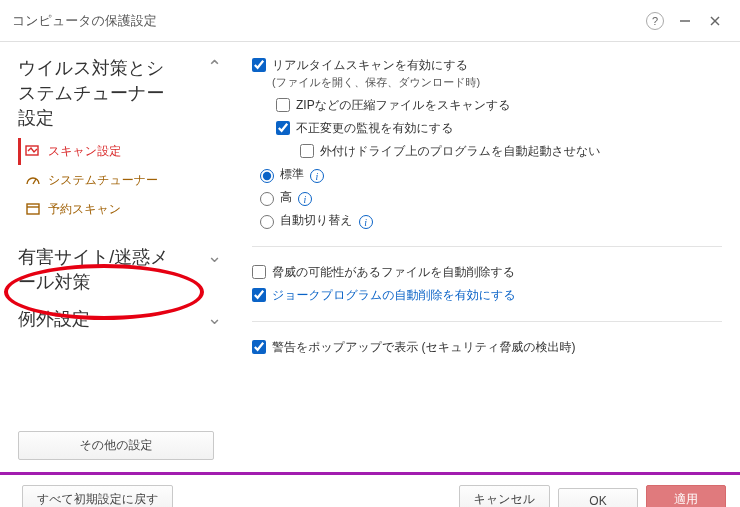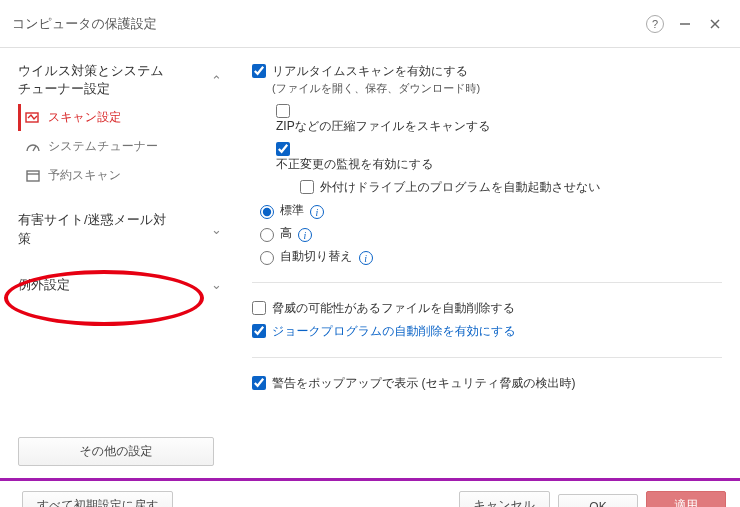--- a/index.html
+++ b/index.html
@@ -1,44 +1,44 @@
 <!DOCTYPE html>
 <html><head>
 <meta charset="utf-8">
 <style>
 * { box-sizing: border-box; margin: 0; padding: 0; }
 body { font-family: "Meiryo", "Yu Gothic", sans-serif; font-size: 12px; color: #333; background: #fff; width: 740px; height: 507px; overflow: hidden; }
 
-.titlebar { height: 48px; display: flex; align-items: center; padding: 0 12px; border-bottom: 1px solid #e0e0e0; }
+.titlebar { height: 42px; display: flex; align-items: center; padding: 0 12px; border-bottom: 1px solid #e0e0e0; }
 .titlebar .title { flex: 1; color: #555; font-size: 13px; }
 .titlebar .ctrl { width: 26px; height: 26px; display: flex; align-items: center; justify-content: center; color: #666; cursor: pointer; margin-left: 4px; }
 .titlebar .ctrl svg { stroke: #666; fill: none; }
 .titlebar .help { border: 1px solid #aaa; border-radius: 50%; width: 18px; height: 18px; display:flex;align-items:center;justify-content:center; font-size:11px;}
 
 .body { display: flex; height: 430px; }
 
 .sidebar { width: 230px; padding: 10px 8px 10px 18px; border-right: 0; position: relative; }
-.group-header { color: #333; font-size: 13px; display: flex; align-items: center; cursor: pointer; padding: 4px 0; gap: 30px; }
+.group-header { color: #333; font-size: 18px; display: flex; align-items: flex-start; cursor: pointer; padding: 4px 0; gap: 30px; }
 .group-header .txt { flex: 1; line-height: 1.4; }
 .group-header .chev { color: #888; margin-left: 6px; }
-.nav-item { display: flex; align-items: center; padding: 5px 2px 5px 6px; color: #737373; cursor: pointer; font-size: 12px; margin: 2px 0; }
+.nav-item { display: flex; align-items: center; padding: 5px 2px 5px 6px; color: #a16207; cursor: pointer; font-size: 12px; margin: 2px 0; }
 .nav-item.active { color: #d9292a; border-left: 3px solid #d9292a; padding-left: 3px; }
 .nav-item .ic { width: 18px; height: 16px; margin-right: 6px; display:flex;align-items:center;justify-content:center; }
 .nav-item .ic svg { stroke: currentColor; fill: none; stroke-width:1.4; }
 
 .annot-circle { position: absolute; border: 4px solid #e60012; border-radius: 50%; width: 200px; height: 56px; left: 4px; top: 222px; pointer-events: none; }
 
 .side-other { position:absolute; bottom:12px; left:18px; right:16px; }
 .btn { background: linear-gradient(#fdfdfd,#f2f2f2); border:1px solid #c9c9c9; border-radius:2px; padding:5px 14px; font-size:12px; cursor:pointer; color:#444; }
 .btn.primary { background:#e07a7d; border-color:#d76a6d; color:#fff; }
 
 .content { flex: 1; padding: 12px 18px 10px 22px; overflow-y: auto; }
 .chk-row { display: flex; align-items: flex-start; padding: 3px 0; font-size: 12px; color: #333; }
 .chk-row input[type=checkbox] { width:14px; height:14px; margin-right:6px; margin-top:1px; accent-color:#0a63c7; }
-.chk-row.indent1 { padding-left: 24px; flex-direction: column; }
+.chk-row.indent1 { padding-left: 24px; }
 .chk-row.indent2 { padding-left: 48px; }
 .sublabel { font-size: 11px; color:#555; margin-left: 20px; margin-top:-2px; margin-bottom:4px; }
 .chk-row .link { color:#0a63c7; }
 
 .section-head { margin-top: 22px; font-size: 13px; color:#333; line-height:1.5; }
 .radio-row { display:flex; align-items:flex-end; padding:3px 0 3px 8px; }
 .radio-row input[type=radio] { width:14px;height:14px; margin-right:6px; accent-color:#0a63c7;}
 .info-ic { display:inline-flex; width:14px;height:14px; border:1px solid #0a63c7; border-radius:50%; color:#0a63c7; font-size:10px; align-items:center; justify-content:center; margin-left:6px; cursor:pointer; font-style:italic; font-family:serif;}
 
 .hr { border-top:1px solid #e3e3e3; margin:14px 0; }
@@ -103,21 +103,21 @@
           </svg>
         </span>
       <span>予約スキャン</span>
     </div>
 
     <div class="group-header" style="margin-top:18px;">
       <span class="txt">有害サイト/迷惑メール対策</span>
       <span class="chev">⌄</span>
     </div>
 
-    <div class="group-header" style="margin-top:20px;">
+    <div class="group-header" style="margin-top:4px;">
       <span class="txt">例外設定</span>
       <span class="chev">⌄</span>
     </div>
 
     <div class="annot-circle"></div>
 
     <div class="side-other">
       <button class="btn" style="width:100%;">その他の設定</button>
     </div>
   </div>

